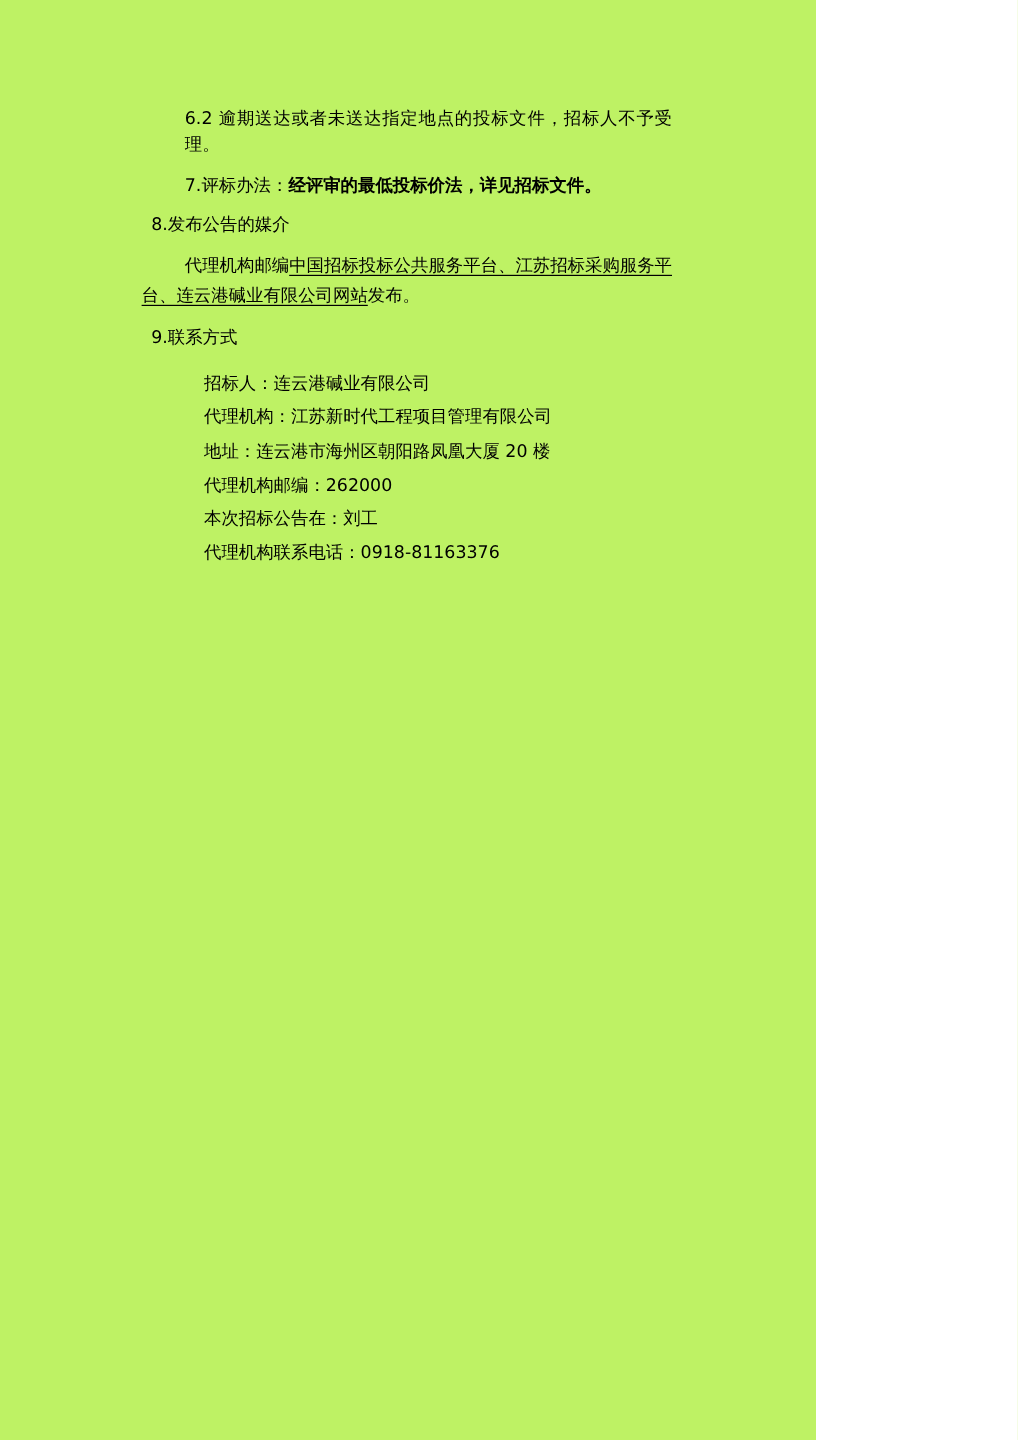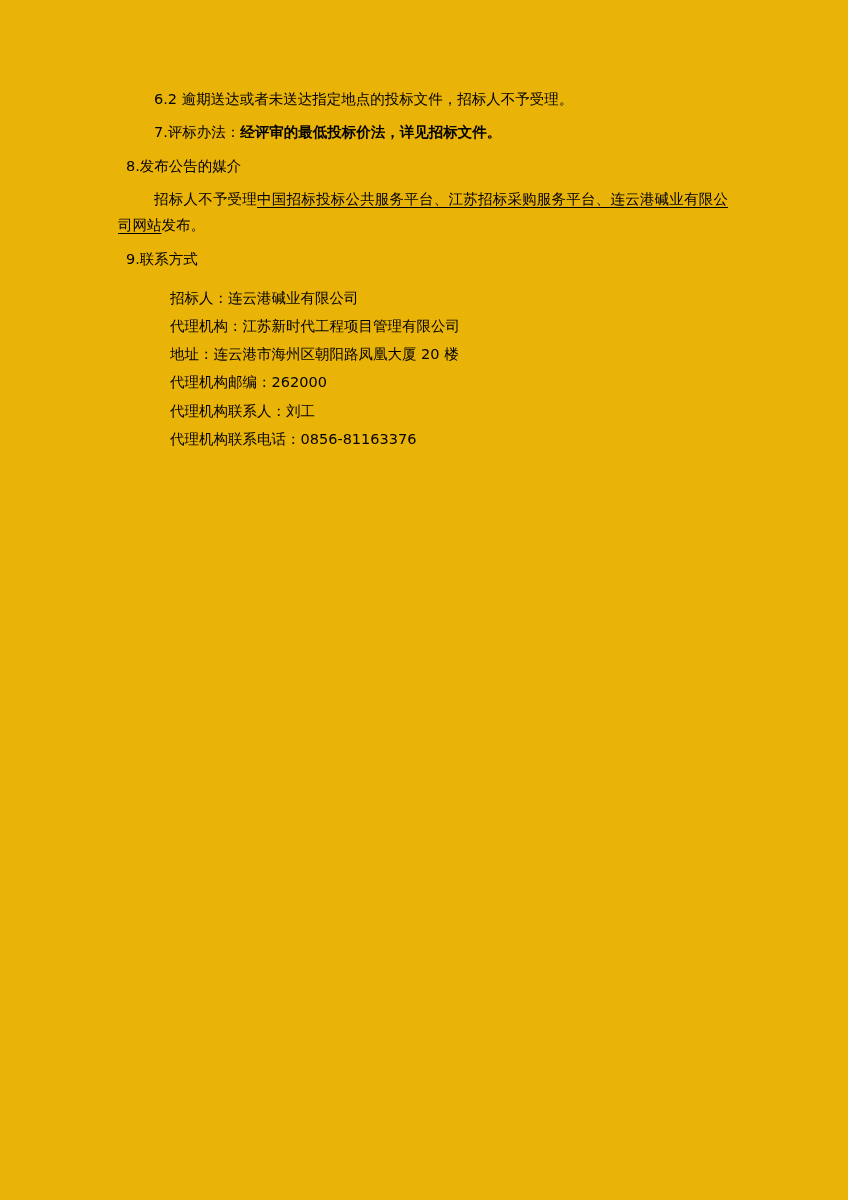--- a/index.html
+++ b/index.html
@@ -9,23 +9,23 @@
   }
   body {
     width: 848px;
     height: 1200px;
     font-family: "DejaVu Sans", "Liberation Sans", sans-serif;
     color: #000000;
     -webkit-font-smoothing: antialiased;
   }
   .page {
     position: relative;
-    width: 848px;
+    width: 680px;
     height: 1200px;
-    background: #eab308;
+    background: #bef264;
     box-sizing: border-box;
     padding: 88px 120px 0 118px;
   }
   .doc-body {
     font-size: 14.5px;
     line-height: 1.0;
   }
   .para {
     margin: 0 0 11px 0;
     text-align: justify;
@@ -73,35 +73,35 @@
 
     <p class="para indent1">
       <span>7.评标办法：</span><span class="bold">经评审的最低投标价法，详见招标文件。</span>
     </p>
 
     <p class="heading">
       <span>8.发布公告的媒介</span>
     </p>
 
     <p class="flow">
-      <span>招标人不予受理</span><span class="uline">中国招标投标公共服务平台、江苏招标采购服务平台、连云港碱业有限公司网站</span><span>发布。</span>
+      <span>代理机构邮编</span><span class="uline">中国招标投标公共服务平台、江苏招标采购服务平台、连云港碱业有限公司网站</span><span>发布。</span>
     </p>
 
     <p class="heading">
       <span>9.联系方式</span>
     </p>
 
     <div class="spacer-sm"></div>
 
     <p class="contact-line"><span>招标人：</span><span>连云港碱业有限公司</span></p>
 
     <p class="contact-line"><span>代理机构：</span><span>江苏新时代工程项目管理有限公司</span></p>
 
     <p class="contact-line"><span>地址：</span><span>连云港市海州区朝阳路凤凰大厦 20 楼</span></p>
 
     <p class="contact-line"><span>代理机构邮编：</span><span>262000</span></p>
 
-    <p class="contact-line"><span>代理机构联系人：</span><span>刘工</span></p>
+    <p class="contact-line"><span>本次招标公告在：</span><span>刘工</span></p>
 
-    <p class="contact-line"><span>代理机构联系电话：</span><span>0856-81163376</span></p>
+    <p class="contact-line"><span>代理机构联系电话：</span><span>0918-81163376</span></p>
 
   </div>
 </div>
 
 </body></html>

